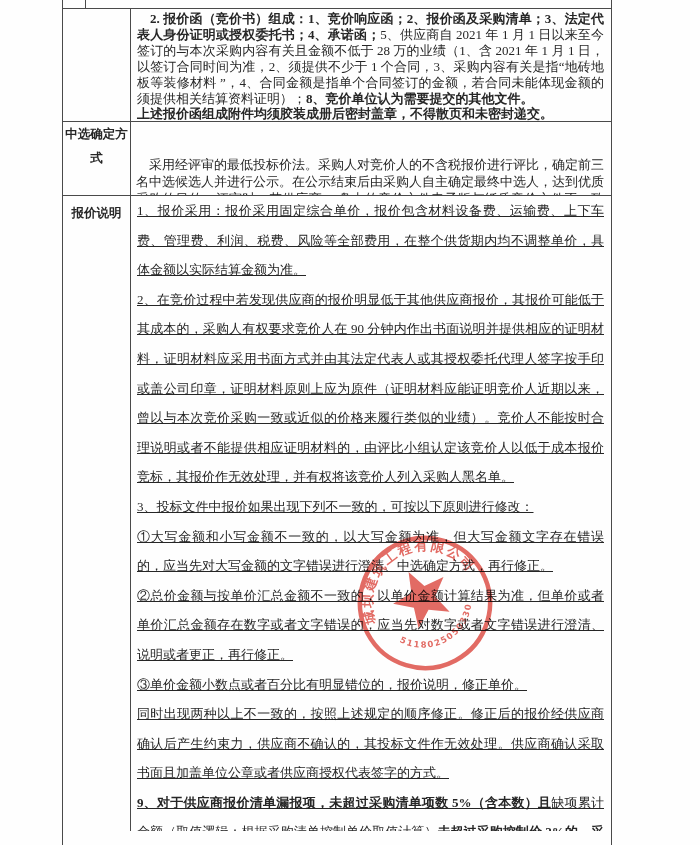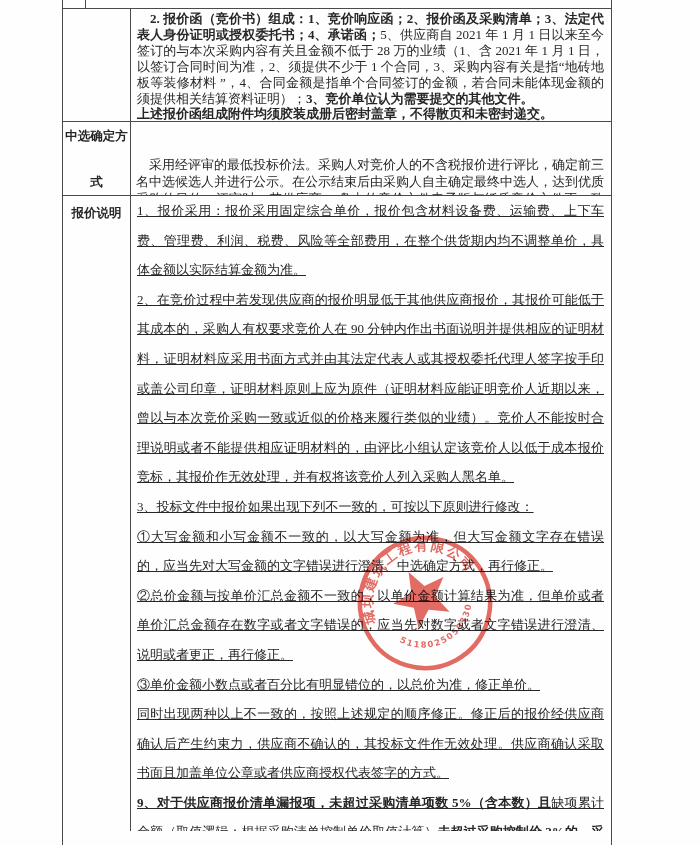--- a/index.html
+++ b/index.html
@@ -23,21 +23,21 @@
   .row-0{height:113px;}
   .row-1{height:74px;}
   .row-2{height:636px;}
   .hcell{
     width:68px;flex:0 0 68px;box-sizing:border-box;
     border-right:1px solid #4a4a4a;
     font-weight:bold;font-size:12.5px;
     display:flex;flex-direction:column;align-items:center;
     text-align:center;overflow:hidden;
   }
-  .row-1 .hcell{justify-content:center;line-height:46px;}
+  .row-1 .hcell{justify-content:flex-start;line-height:24px;}
   .row-2 .hcell{justify-content:flex-start;padding-top:9px;line-height:16px;}
   .ccell{
     flex:1 1 auto;box-sizing:border-box;overflow:hidden;
     text-align:justify;font-size:13px;
   }
   .row-0 .ccell{padding:2px 7px 0 6px;line-height:15.9px;}
   .row-1 .ccell{padding:3px 7px 0 5px;line-height:17.2px;margin-top:31px;}
   .row-2 .ccell{padding:0 7px 0 6px;line-height:29.6px;text-decoration:underline;}
   p.para{margin:0;}
   p.para.ind{text-indent:13px;}
@@ -53,21 +53,21 @@
 
 <div class="page">
 
   <div class="tbl">
     <div class="rows">
         <div class="row row-0">
           <div class="hcell">
             <span></span>
           </div>
           <div class="ccell">
-            <p class="para ind"><span class="b">2. 报价函（竞价书）组成：1、竞价响应函；2、报价函及采购清单；3、法定代表人身份证明或授权委托书；4、承诺函；</span><span>5、供应商自 2021 年 1 月 1 日以来至今签订的与本次采购内容有关且金额不低于 28 万的业绩（1、含 2021 年 1 月 1 日，以签订合同时间为准，2、须提供不少于 1 个合同，3、采购内容有关是指“地砖地板等装修材料 ”，4、合同金额是指单个合同签订的金额，若合同未能体现金额的须提供相关结算资料证明）；</span><span class="b">3、竞价单位认为需要提交的其他文件。</span></p>
+            <p class="para ind"><span class="b">2. 报价函（竞价书）组成：1、竞价响应函；2、报价函及采购清单；3、法定代表人身份证明或授权委托书；4、承诺函；</span><span>5、供应商自 2021 年 1 月 1 日以来至今签订的与本次采购内容有关且金额不低于 28 万的业绩（1、含 2021 年 1 月 1 日，以签订合同时间为准，2、须提供不少于 1 个合同，3、采购内容有关是指“地砖地板等装修材料 ”，4、合同金额是指单个合同签订的金额，若合同未能体现金额的须提供相关结算资料证明）；</span><span class="b">8、竞价单位认为需要提交的其他文件。</span></p>
             <p class="para"><span class="b">上述报价函组成附件均须胶装成册后密封盖章，不得散页和未密封递交。</span></p>
           </div>
         </div>
         <div class="row row-1">
           <div class="hcell">
             <span>中选确定方式</span>
           </div>
           <div class="ccell">
             <p class="para ind"><span>采用经评审的最低投标价法。采购人对竞价人的不含税报价进行评比，确定前三名中选候选人并进行公示。在公示结束后由采购人自主确定最终中选人，达到优质采购的目的。评审时，若供应商 U 盘中的竞价文件电子版与纸质竞价文件不一致时，按照供应商提交的纸质竞价文件进行评比。</span></p>
           </div>
@@ -75,21 +75,21 @@
         <div class="row row-2">
           <div class="hcell">
             <span>报价说明</span>
           </div>
           <div class="ccell">
             <p class="para"><span>1、报价采用：报价采用固定综合单价，报价包含材料设备费、运输费、上下车费、管理费、利润、税费、风险等全部费用，在整个供货期内均不调整单价，具体金额以实际结算金额为准。</span></p>
             <p class="para"><span>2、在竞价过程中若发现供应商的报价明显低于其他供应商报价，其报价可能低于其成本的，采购人有权要求竞价人在 90 分钟内作出书面说明并提供相应的证明材料，证明材料应采用书面方式并由其法定代表人或其授权委托代理人签字按手印或盖公司印章，证明材料原则上应为原件（证明材料应能证明竞价人近期以来，曾以与本次竞价采购一致或近似的价格来履行类似的业绩）。竞价人不能按时合理说明或者不能提供相应证明材料的，由评比小组认定该竞价人以低于成本报价竞标，其报价作无效处理，并有权将该竞价人列入采购人黑名单。</span></p>
             <p class="para"><span>3、投标文件中报价如果出现下列不一致的，可按以下原则进行修改：</span></p>
             <p class="para"><span>①大写金额和小写金额不一致的，以大写金额为准，但大写金额文字存在错误的，应当先对大写金额的文字错误进行澄清、中选确定方式，再行修正。</span></p>
             <p class="para"><span>②总价金额与按单价汇总金额不一致的，以单价金额计算结果为准，但单价或者单价汇总金额存在数字或者文字错误的，应当先对数字或者文字错误进行澄清、说明或者更正，再行修正。</span></p>
-            <p class="para"><span>③单价金额小数点或者百分比有明显错位的，以总价为准，修正单价。</span></p>
+            <p class="para"><span>③单价金额小数点或者百分比有明显错位的，报价说明，修正单价。</span></p>
             <p class="para"><span>同时出现两种以上不一致的，按照上述规定的顺序修正。修正后的报价经供应商确认后产生约束力，供应商不确认的，其投标文件作无效处理。供应商确认采取书面且加盖单位公章或者供应商授权代表签字的方式。</span></p>
             <p class="para"><span class="b">9、对于供应商报价清单漏报项，未超过采购清单项数 5%（含本数）且</span><span>缺项累计金额（取值逻辑：根据采购清单控制单价取值计算）</span><span class="b">未超过采购控制价 2%的，采购人视</span></p>
           </div>
         </div>
       </div>
   </div>
   <div class="stub"></div>
 
   <svg class="seal" viewBox="0 0 146 146">
     <g transform="rotate(-28 73 73)" fill="none" stroke="none">

